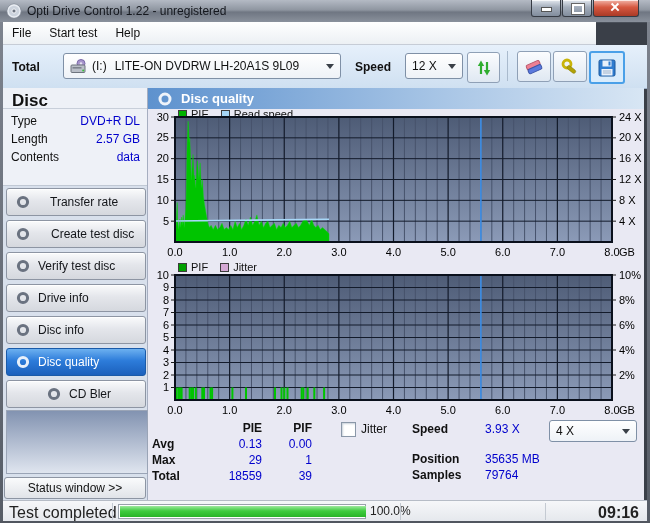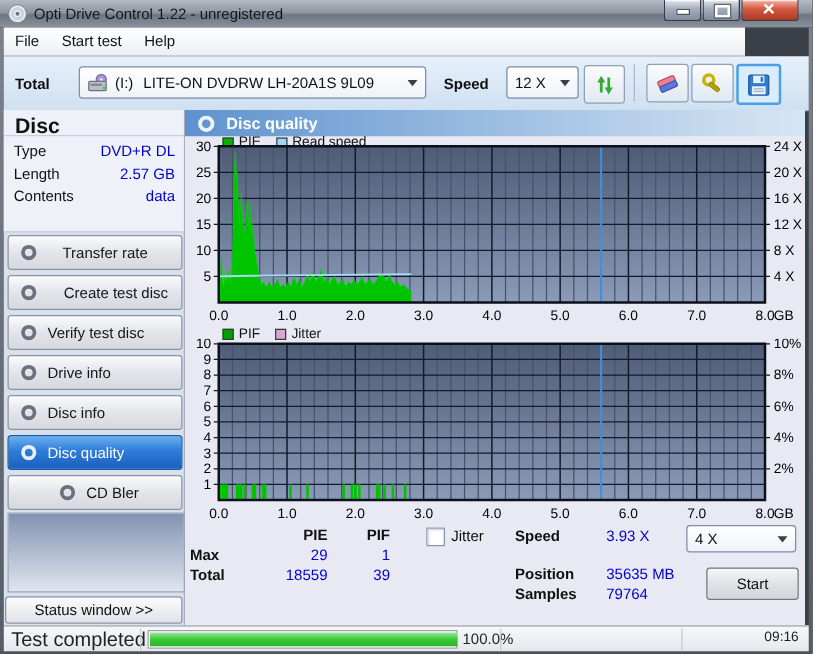--- a/index.html
+++ b/index.html
@@ -108,21 +108,21 @@
 
   
   #statusbar{left:3px;top:500px;width:644px;height:21px;
     background:linear-gradient(#f6f7f9,#e5e8ed);border-top:1px solid #b6bcc6;box-sizing:border-box;}
   #status-text{left:6px;top:3px;font-size:16px;color:#222;}
   .sb-div{position:absolute;top:2px;width:1px;height:17px;background:#c4cad2;}
   #progress-track{left:115px;top:3px;width:246px;height:13px;background:#ffffff;border:1px solid #9aa1ab;}
   #progress-fill{position:absolute;left:1px;top:1px;bottom:1px;width:99%;
     background:linear-gradient(#9ee89e,#3fcc3f 45%,#28b428);}
   #progress-label{left:367px;top:3px;font-size:12px;color:#222;}
-  #status-time{right:8px;top:3px;font-size:11px;color:#222;}
+  #status-time{right:8px;top:3px;font-size:16px;color:#222;font-weight:bold;}
 
   svg text{font-family:"Liberation Sans",sans-serif;}
 </style>
 </head>
 <body>
 
 <div id="titlebar" class="abs">
   <svg class="abs" style="left:6px;top:3px" width="16" height="16" viewBox="0 0 16 16">
     <circle cx="8" cy="8" r="7" fill="#ccd3dd" stroke="#868d99"></circle>
     <circle cx="8" cy="8" r="6" fill="none" stroke="#e9edf3" stroke-width="1.3"></circle>
@@ -521,20 +521,25 @@
         <text x="471" y="143" text-anchor="start" font-size="11" fill="#000">GB</text>
       </svg></div>
 
   <div id="stats-table" class="abs">
       <div class="stats-row hdr">
         <span class="c0"></span>
         <span class="c1">PIE</span>
         <span class="c2">PIF</span>
       </div>
       <div class="stats-row">
+        <span class="c0">Avg</span>
+        <span class="c1">0.13</span>
+        <span class="c2">0.00</span>
+      </div>
+      <div class="stats-row">
         <span class="c0">Max</span>
         <span class="c1">29</span>
         <span class="c2">1</span>
       </div>
       <div class="stats-row">
         <span class="c0">Total</span>
         <span class="c1">18559</span>
         <span class="c2">39</span>
       </div>
     </div>
@@ -551,23 +556,20 @@
     <span class="v">35635 MB</span>
   </div>
   <div id="samples-row" class="kv">
     <span class="k">Samples</span>
     <span class="v">79764</span>
   </div>
 
   <div id="speed4-select" class="combo">
     <span>4 X</span>
     <span class="combo-arrow"></span>
-  </div>
-  <div id="start-btn">
-    <span>Start</span>
   </div>
 </div>
 
 <div id="statusbar" class="abs">
   <div id="status-text" class="abs">Test completed</div>
   <div class="sb-div" style="left:109px"></div>
   <div id="progress-track" class="abs">
     <div id="progress-fill" style="width: 100%;"></div>
   </div>
   <div id="progress-label" class="abs">100.0%</div>

